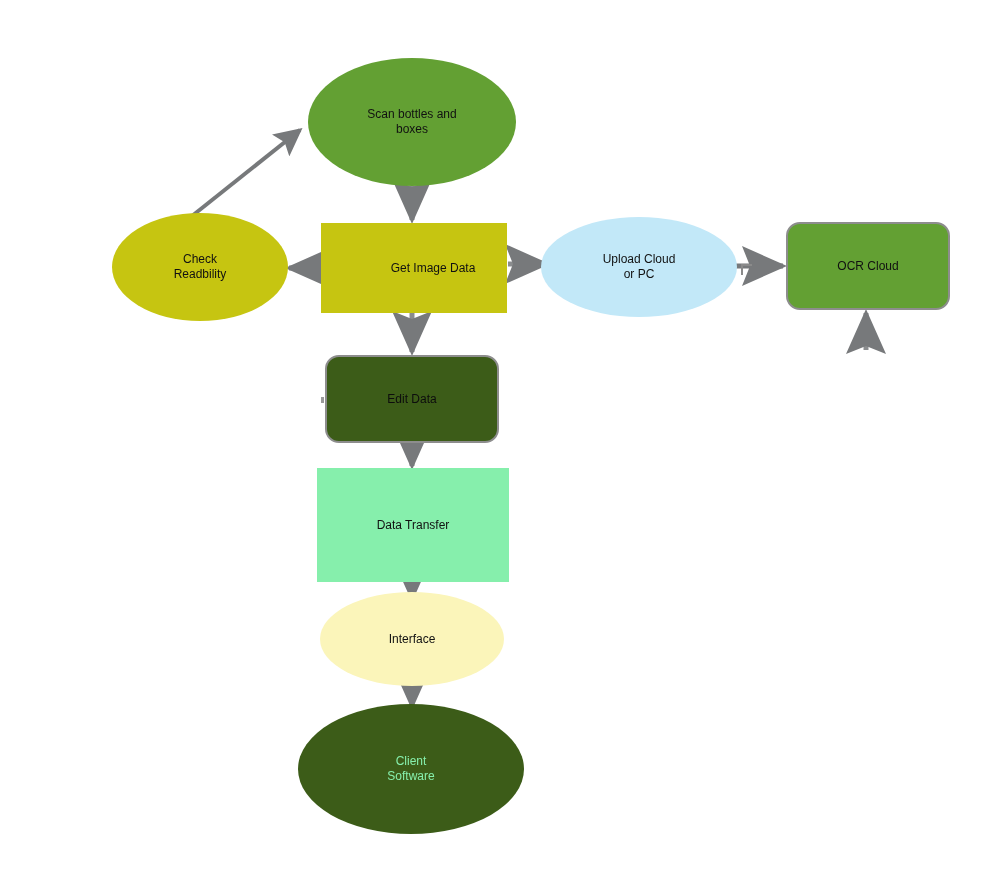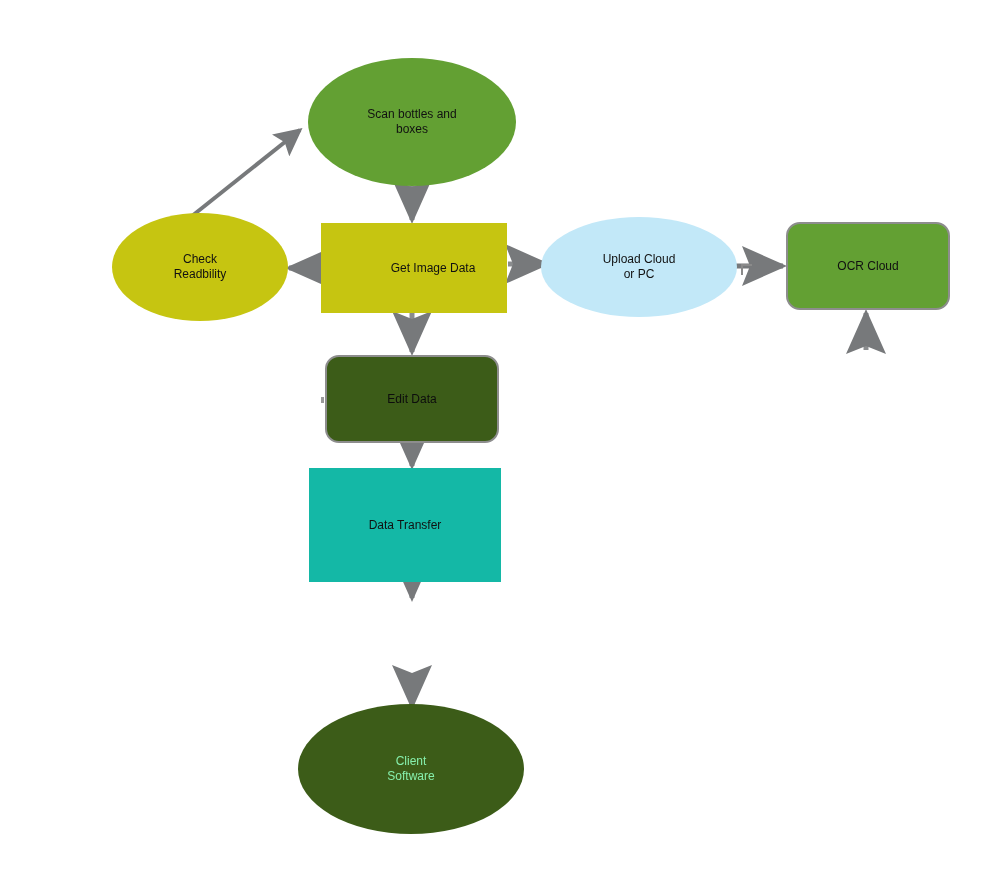--- a/index.html
+++ b/index.html
@@ -138,24 +138,27 @@
   <div class="node ellipse" style="left: 541px; top: 217px; width: 196px; height: 100px; background: rgb(194, 232, 248);">
     <span>Upload Cloud
 or PC</span>
   </div>
 
 
   <div class="node rounded" style="left: 325px; top: 355px; width: 174px; height: 88px; background: rgb(60, 92, 24); color: rgb(13, 13, 13);">
     <span>Edit Data</span>
   </div>
 
-  <div class="node rect" style="left: 309px; top: 468px; width: 192px; height: 114px; background: #14b8a6;">
+  <div class="node rect" style="left: 317px; top: 468px; width: 192px; height: 114px; background: #86efac;">
     <span>Data Transfer</span>
   </div>
 
+  <div class="node ellipse" style="left: 320px; top: 592px; width: 184px; height: 94px; background: rgb(251, 245, 186);">
+    <span>Interface</span>
+  </div>
 
   <div class="node ellipse" style="left: 298px; top: 704px; width: 226px; height: 130px; background: rgb(60, 92, 24); color: #86efac;">
     <span>Client
 Software</span>
   </div>
 
   <div class="tickmark" style="left:741px; top:264px;"></div>
   <div class="dotmark" style="left:321px; top:397px;"></div>
 
 </div>

